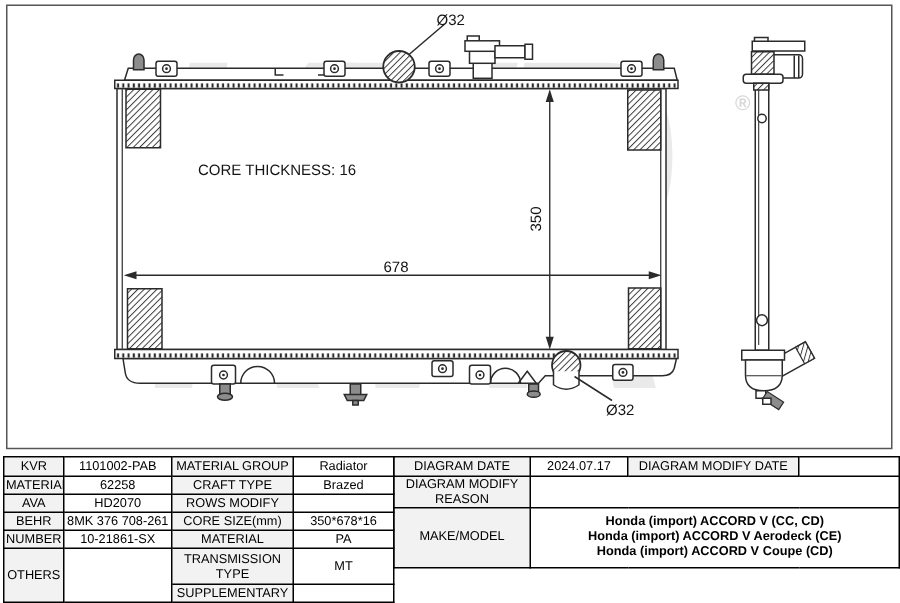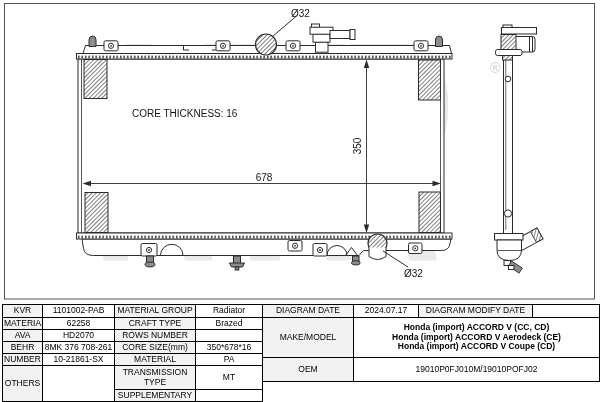--- a/index.html
+++ b/index.html
@@ -203,21 +203,21 @@
     </tr>
     <tr style="height:12px">
       <td class="lab">MATERIAL</td>
       <td>62258</td>
       <td class="lab">CRAFT TYPE</td>
       <td>Brazed</td>
     </tr>
     <tr style="height:12px">
       <td class="lab">AVA</td>
       <td>HD2070</td>
-      <td class="lab">ROWS NUMBER</td>
+      <td class="lab">ROWS MODIFY</td>
       <td></td>
     </tr>
     <tr style="height:12px">
       <td class="lab">BEHR</td>
       <td>8MK 376 708-261</td>
       <td class="lab">CORE SIZE(mm)</td>
       <td>350*678*16</td>
     </tr>
     <tr style="height:12px">
       <td class="lab">NUMBER</td>
@@ -245,28 +245,28 @@
         <col style="width:114px">
         <col style="width:67px">
       </colgroup>
     <tbody>
     <tr style="height:13px">
       <td class="lab">DIAGRAM DATE</td>
       <td>2024.07.17</td>
       <td class="lab">DIAGRAM MODIFY DATE</td>
       <td></td>
     </tr>
+    <tr style="height:20px">
+      <td class="lab">DIAGRAM MODIFY REASON</td>
+      <td colspan="3"></td>
+    </tr>
     <tr style="height:40px">
       <td class="lab">MAKE/MODEL</td>
       <td colspan="3">
         <div class="mm-line">Honda (import) ACCORD V (CC, CD)</div>
         <div class="mm-line">Honda (import) ACCORD V Aerodeck (CE)</div>
         <div class="mm-line">Honda (import) ACCORD V Coupe (CD)</div>
       </td>
     </tr>
-    <tr style="height:24px">
-      <td class="lab">OEM</td>
-      <td colspan="3">19010P0FJ010M/19010POFJ02</td>
-    </tr>
     </tbody>
   </table>
 
 </div>
 
 </body></html>

